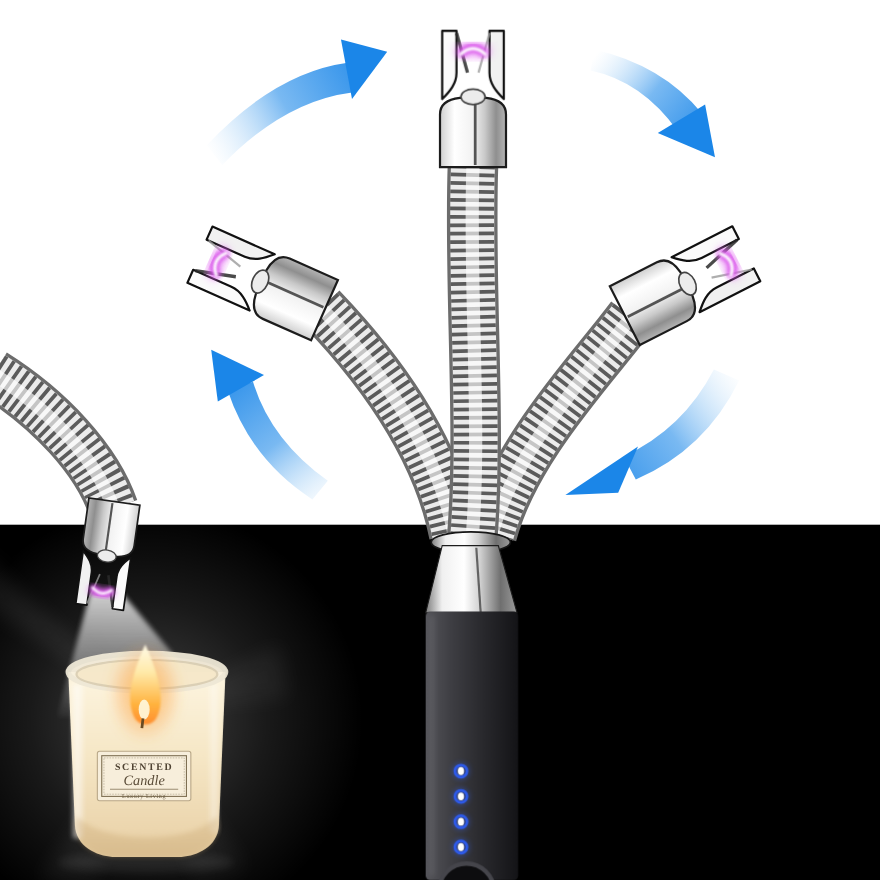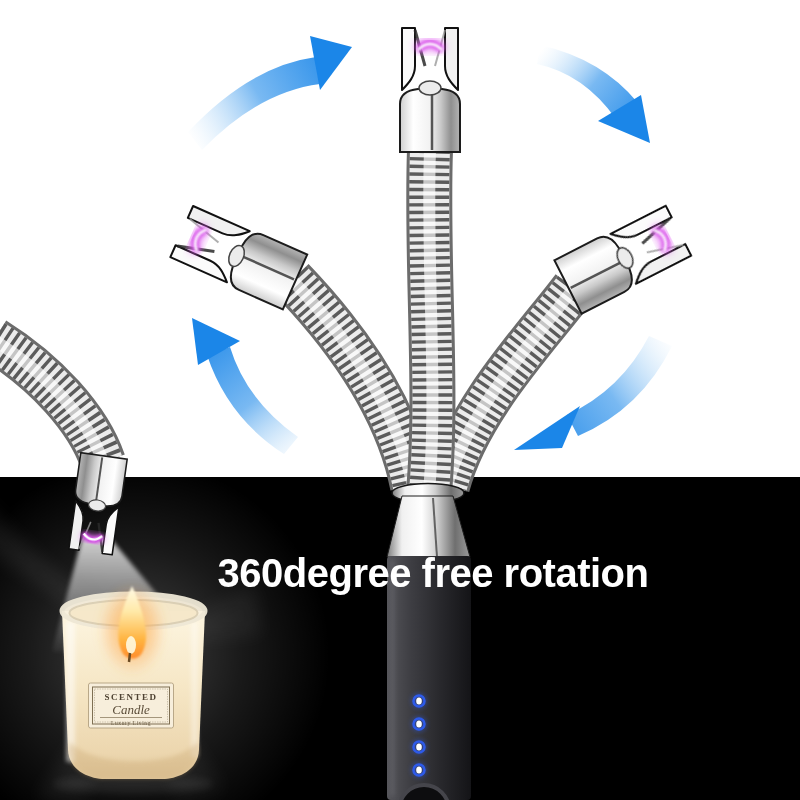--- a/index.html
+++ b/index.html
@@ -241,15 +241,14 @@
           <circle cx="419" cy="747" r="5.5" fill="none" stroke="#2d5cf0" stroke-width="2.5" opacity="0.95"></circle>
           <ellipse cx="419" cy="747" rx="2.8" ry="3.6" fill="#ffffff"></ellipse>
           <circle cx="419" cy="770" r="8" fill="#2d5cf0" opacity="0.35" filter="url(#b2)"></circle>
           <circle cx="419" cy="770" r="5.5" fill="none" stroke="#2d5cf0" stroke-width="2.5" opacity="0.95"></circle>
           <ellipse cx="419" cy="770" rx="2.8" ry="3.6" fill="#ffffff"></ellipse>
         </g>
     <circle cx="424" cy="810" r="25" fill="#0d0d0f" stroke="#45454b" stroke-width="4"></circle>
   </g>
 </svg>
 
-<div class="headline">360degree free rotation</div>
 
 </div>
 
 </body></html>

